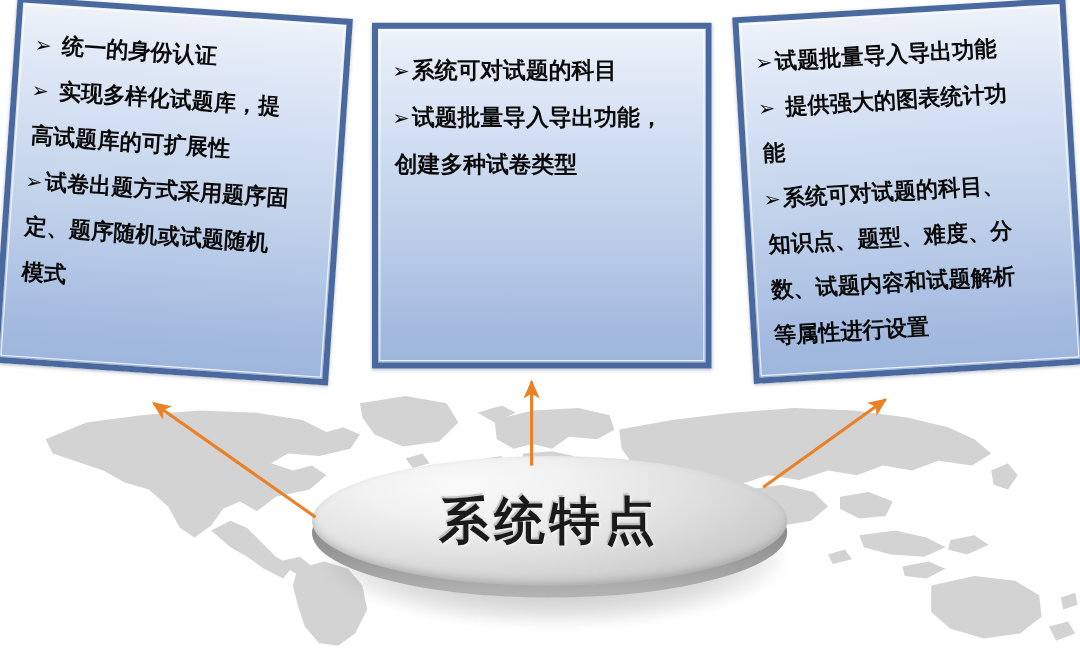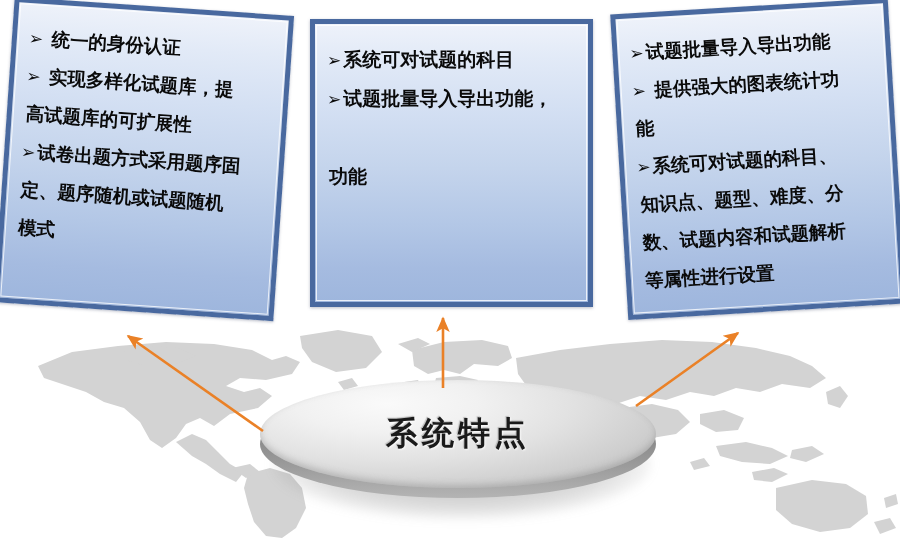--- a/index.html
+++ b/index.html
@@ -72,21 +72,21 @@
   .disc-label {
     position: absolute;
     left: 0;
     top: 0;
     width: 400px;
     height: 112px;
     display: flex;
     align-items: center;
     justify-content: center;
     font-family: "DejaVu Sans", "Liberation Sans", sans-serif;
-    font-size: 32px;
+    font-size: 42px;
     font-weight: 700;
     letter-spacing: 4px;
     color: #1a1a1a;
     text-shadow: 1px 1px 2px rgba(255,255,255,0.8), -1px -1px 1px rgba(90,90,90,0.35);
     user-select: none;
   }
 
   
   #arrows {
     position: absolute;
@@ -246,22 +246,21 @@
       <div class="fline"><span class="bullet">➢</span><span>试卷出题方式采用题序固</span></div>
       <div class="fline"><span class="bullet"></span><span>定、题序随机或试题随机</span></div>
       <div class="fline"><span class="bullet"></span><span>模式</span></div>
     </div>
   </div>
 
   <div class="fbox" id="box2">
     <div class="lines">
       <div class="fline"><span class="bullet">➢</span><span>系统可对试题的科目</span></div>
       <div class="fline"><span class="bullet">➢</span><span>试题批量导入导出功能，</span></div>
-      <div class="fline"><span class="bullet"></span></div>
-      <div class="fline"><span class="bullet"></span><span>功能</span></div>
+      <div class="fline"><span class="bullet"></span><span>创建多种试卷类型</span></div>
     </div>
   </div>
 
   <div class="fbox" id="box3">
     <div class="lines">
       <div class="fline"><span class="bullet">➢</span><span>试题批量导入导出功能</span></div>
       <div class="fline"><span class="bullet">➢</span><span> 提供强大的图表统计功</span></div>
       <div class="fline"><span class="bullet"></span><span>能</span></div>
       <div class="fline"><span class="bullet">➢</span><span>系统可对试题的科目、</span></div>
       <div class="fline"><span class="bullet"></span><span>知识点、题型、难度、分</span></div>

